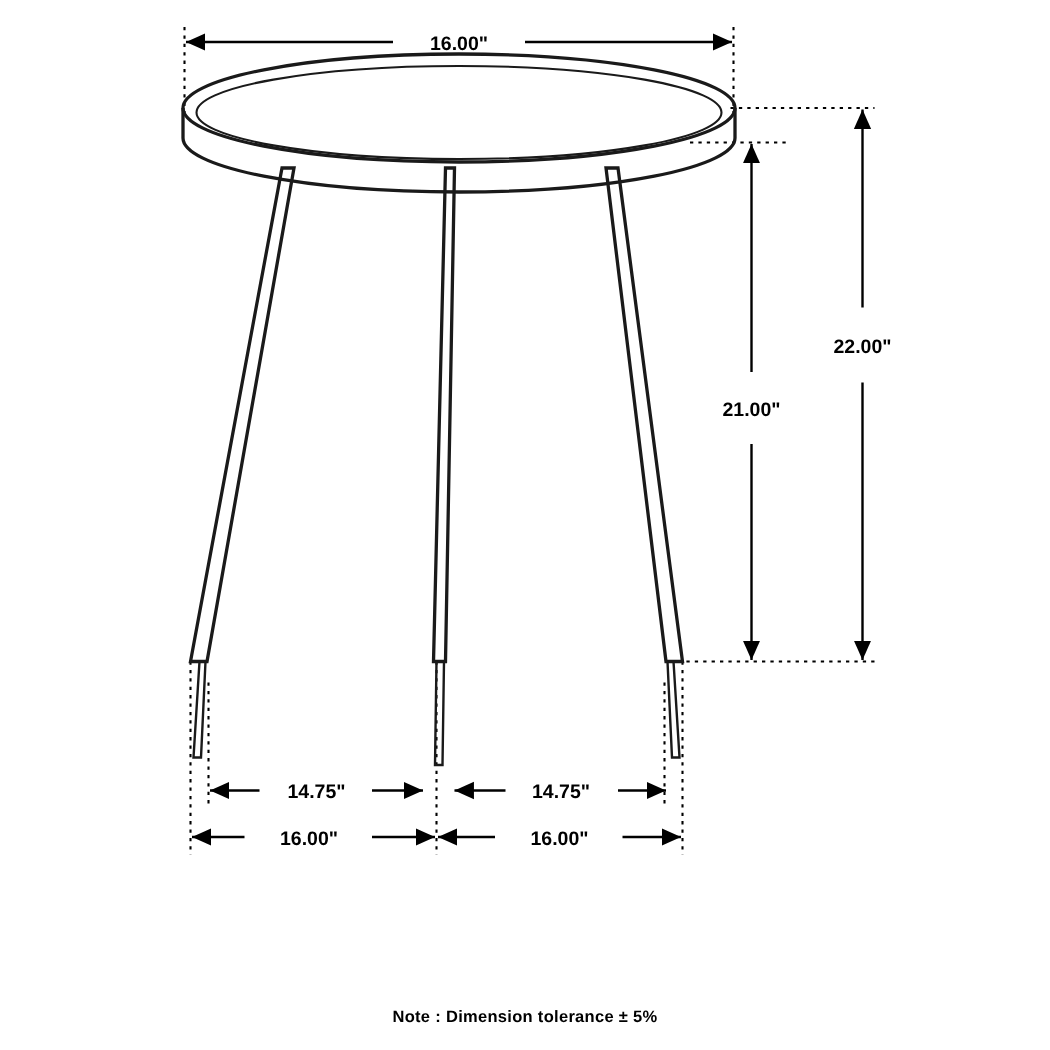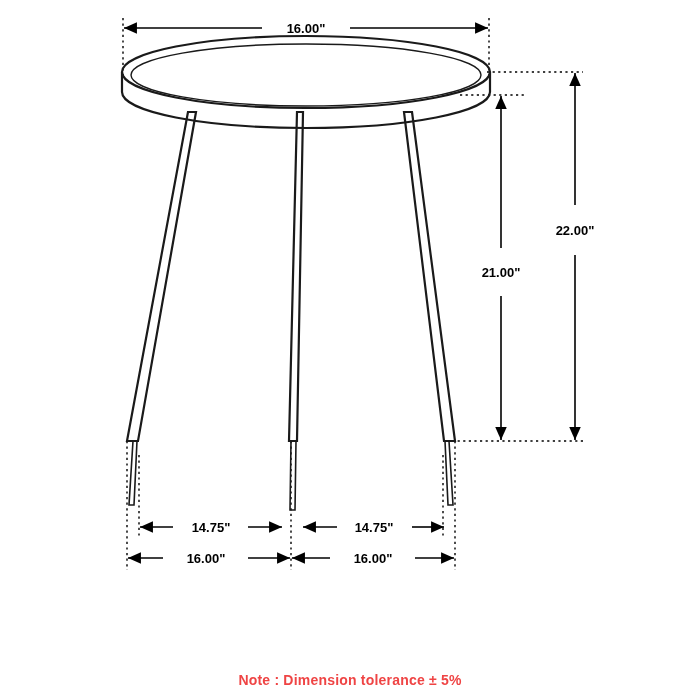--- a/index.html
+++ b/index.html
@@ -21,24 +21,24 @@
     top: 0;
     width: 700px;
     height: 700px;
   }
   .note {
     position: absolute;
     left: 0;
     top: 672px;
     width: 700px;
     text-align: center;
-    font-size: 14px;
+    font-size: 11px;
     font-weight: bold;
     letter-spacing: 0.2px;
-    color: #ef4444;
+    color: #000000;
   }
   text {
     font-family: "Liberation Sans", sans-serif;
     font-weight: bold;
     fill: #000000;
   }
 </style>
 </head>
 <body>
 

